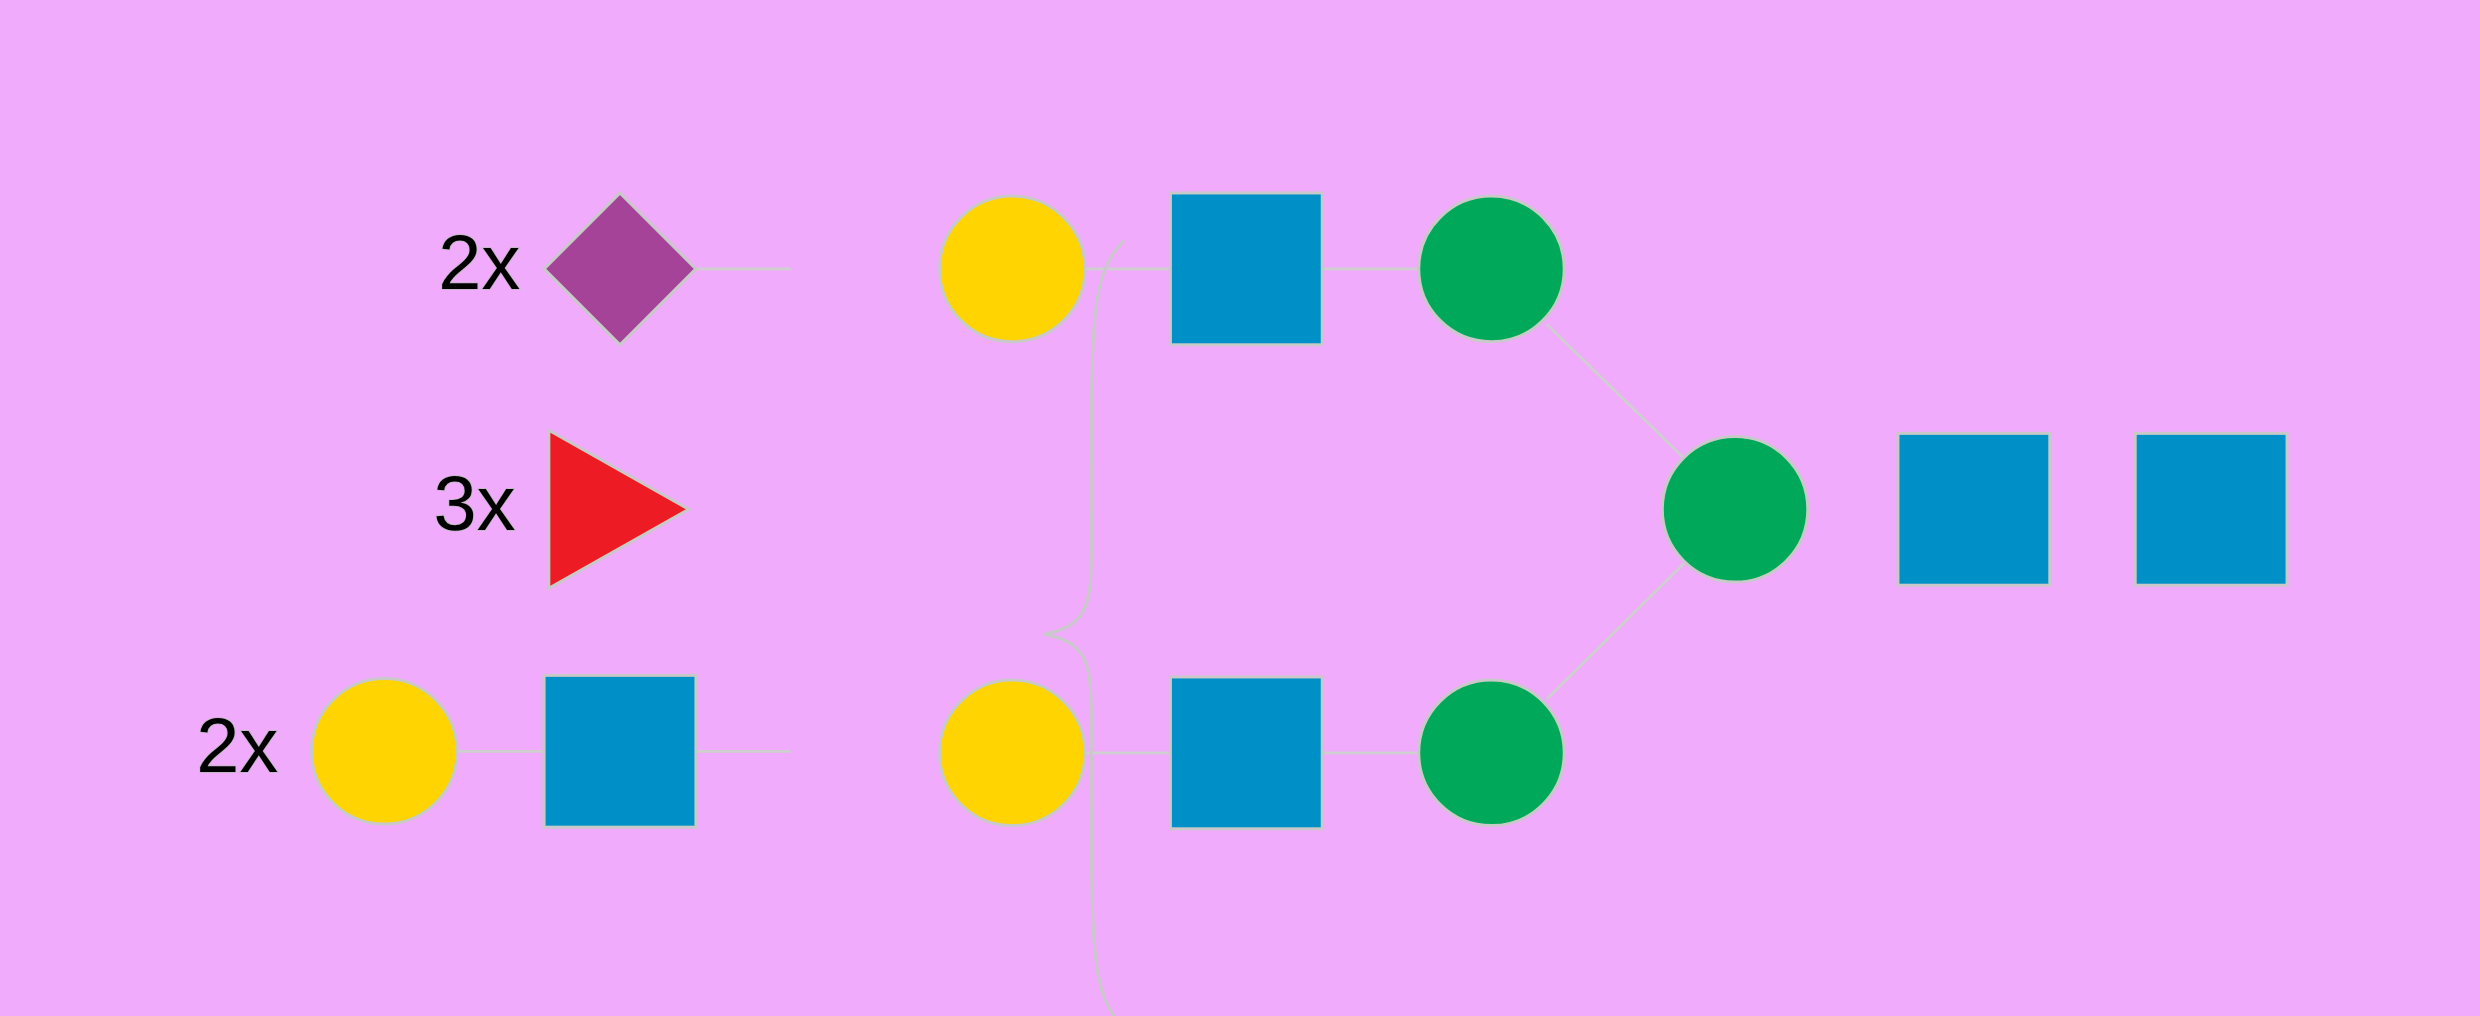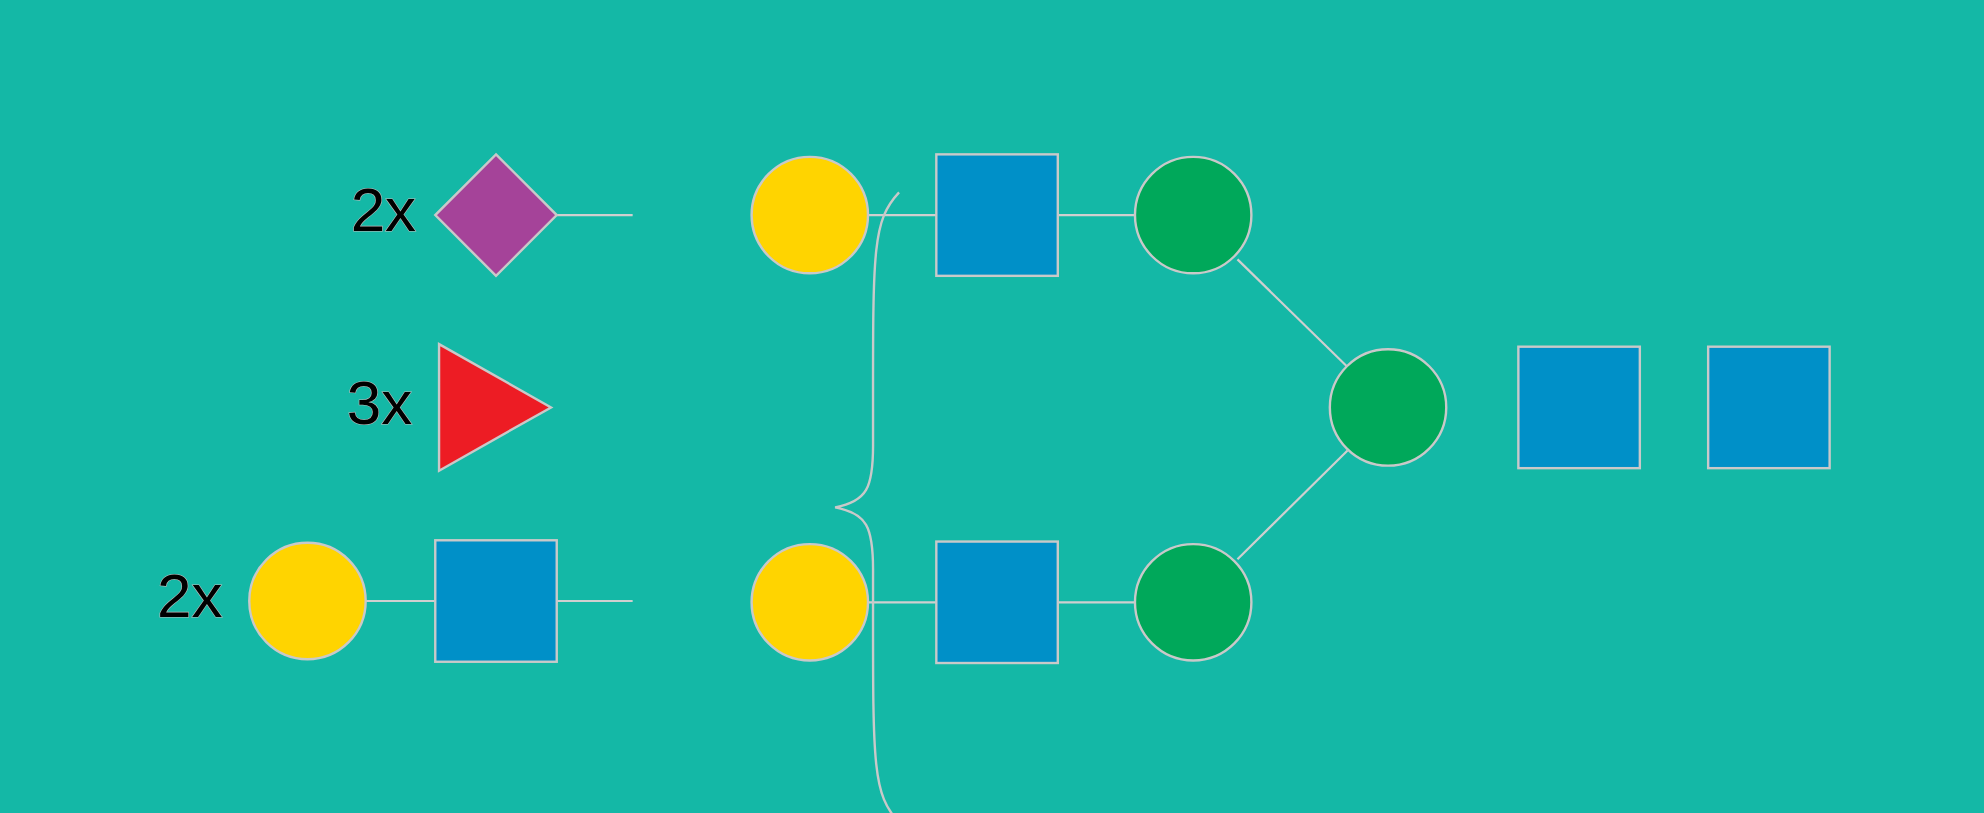--- a/index.html
+++ b/index.html
@@ -1,17 +1,17 @@
 <!DOCTYPE html>
 <html><head>
 <meta charset="utf-8">
 <style>
   html,body{margin:0;padding:0;background:#000;}
   body{width:1984px;height:813px;overflow:hidden;font-family:"Liberation Sans",sans-serif;}
-  #stage{position:relative;width:1984px;height:813px;background:#14b8a6;}
+  #stage{position:relative;width:1984px;height:813px;background:#f0abfc;}
   #stage svg{position:absolute;left:0;top:0;}
   .lbl{
     font-family:"Liberation Sans",sans-serif;
     font-size:62px;
     font-weight:400;
     fill:#000000;
     stroke:#b9b9b9;
     stroke-width:1.2px;
     paint-order:stroke fill;
     dominant-baseline:middle;

